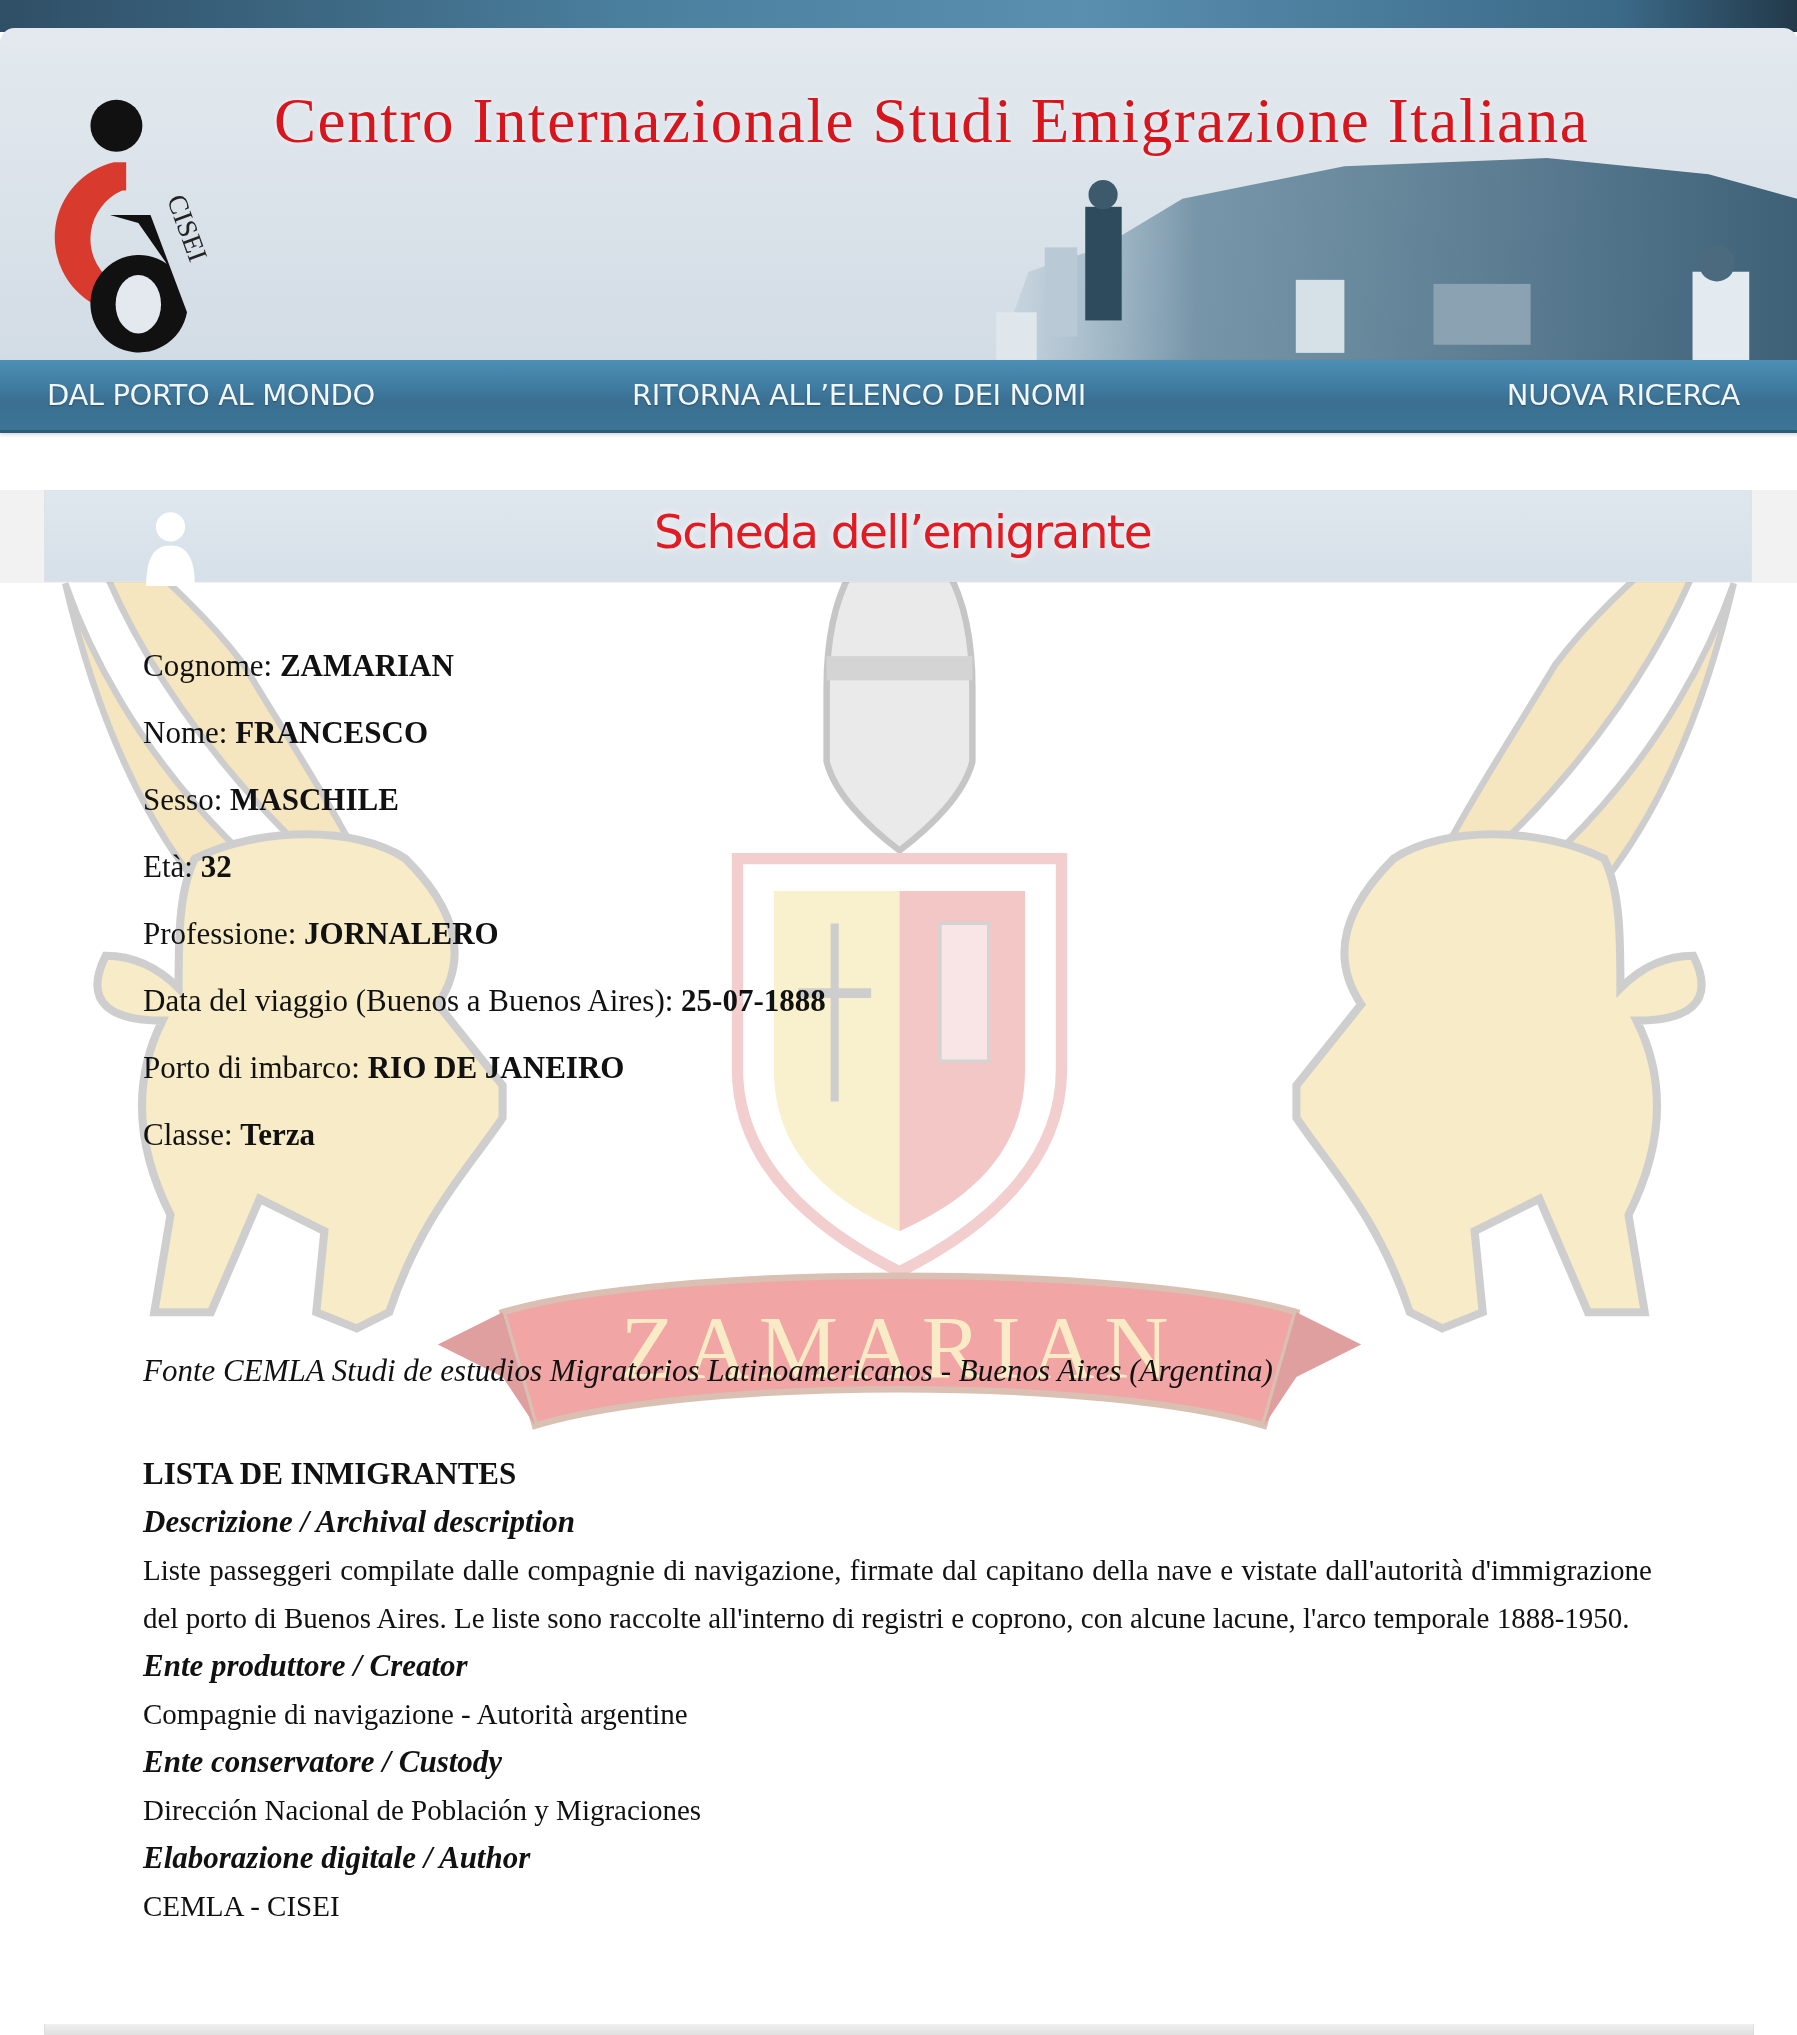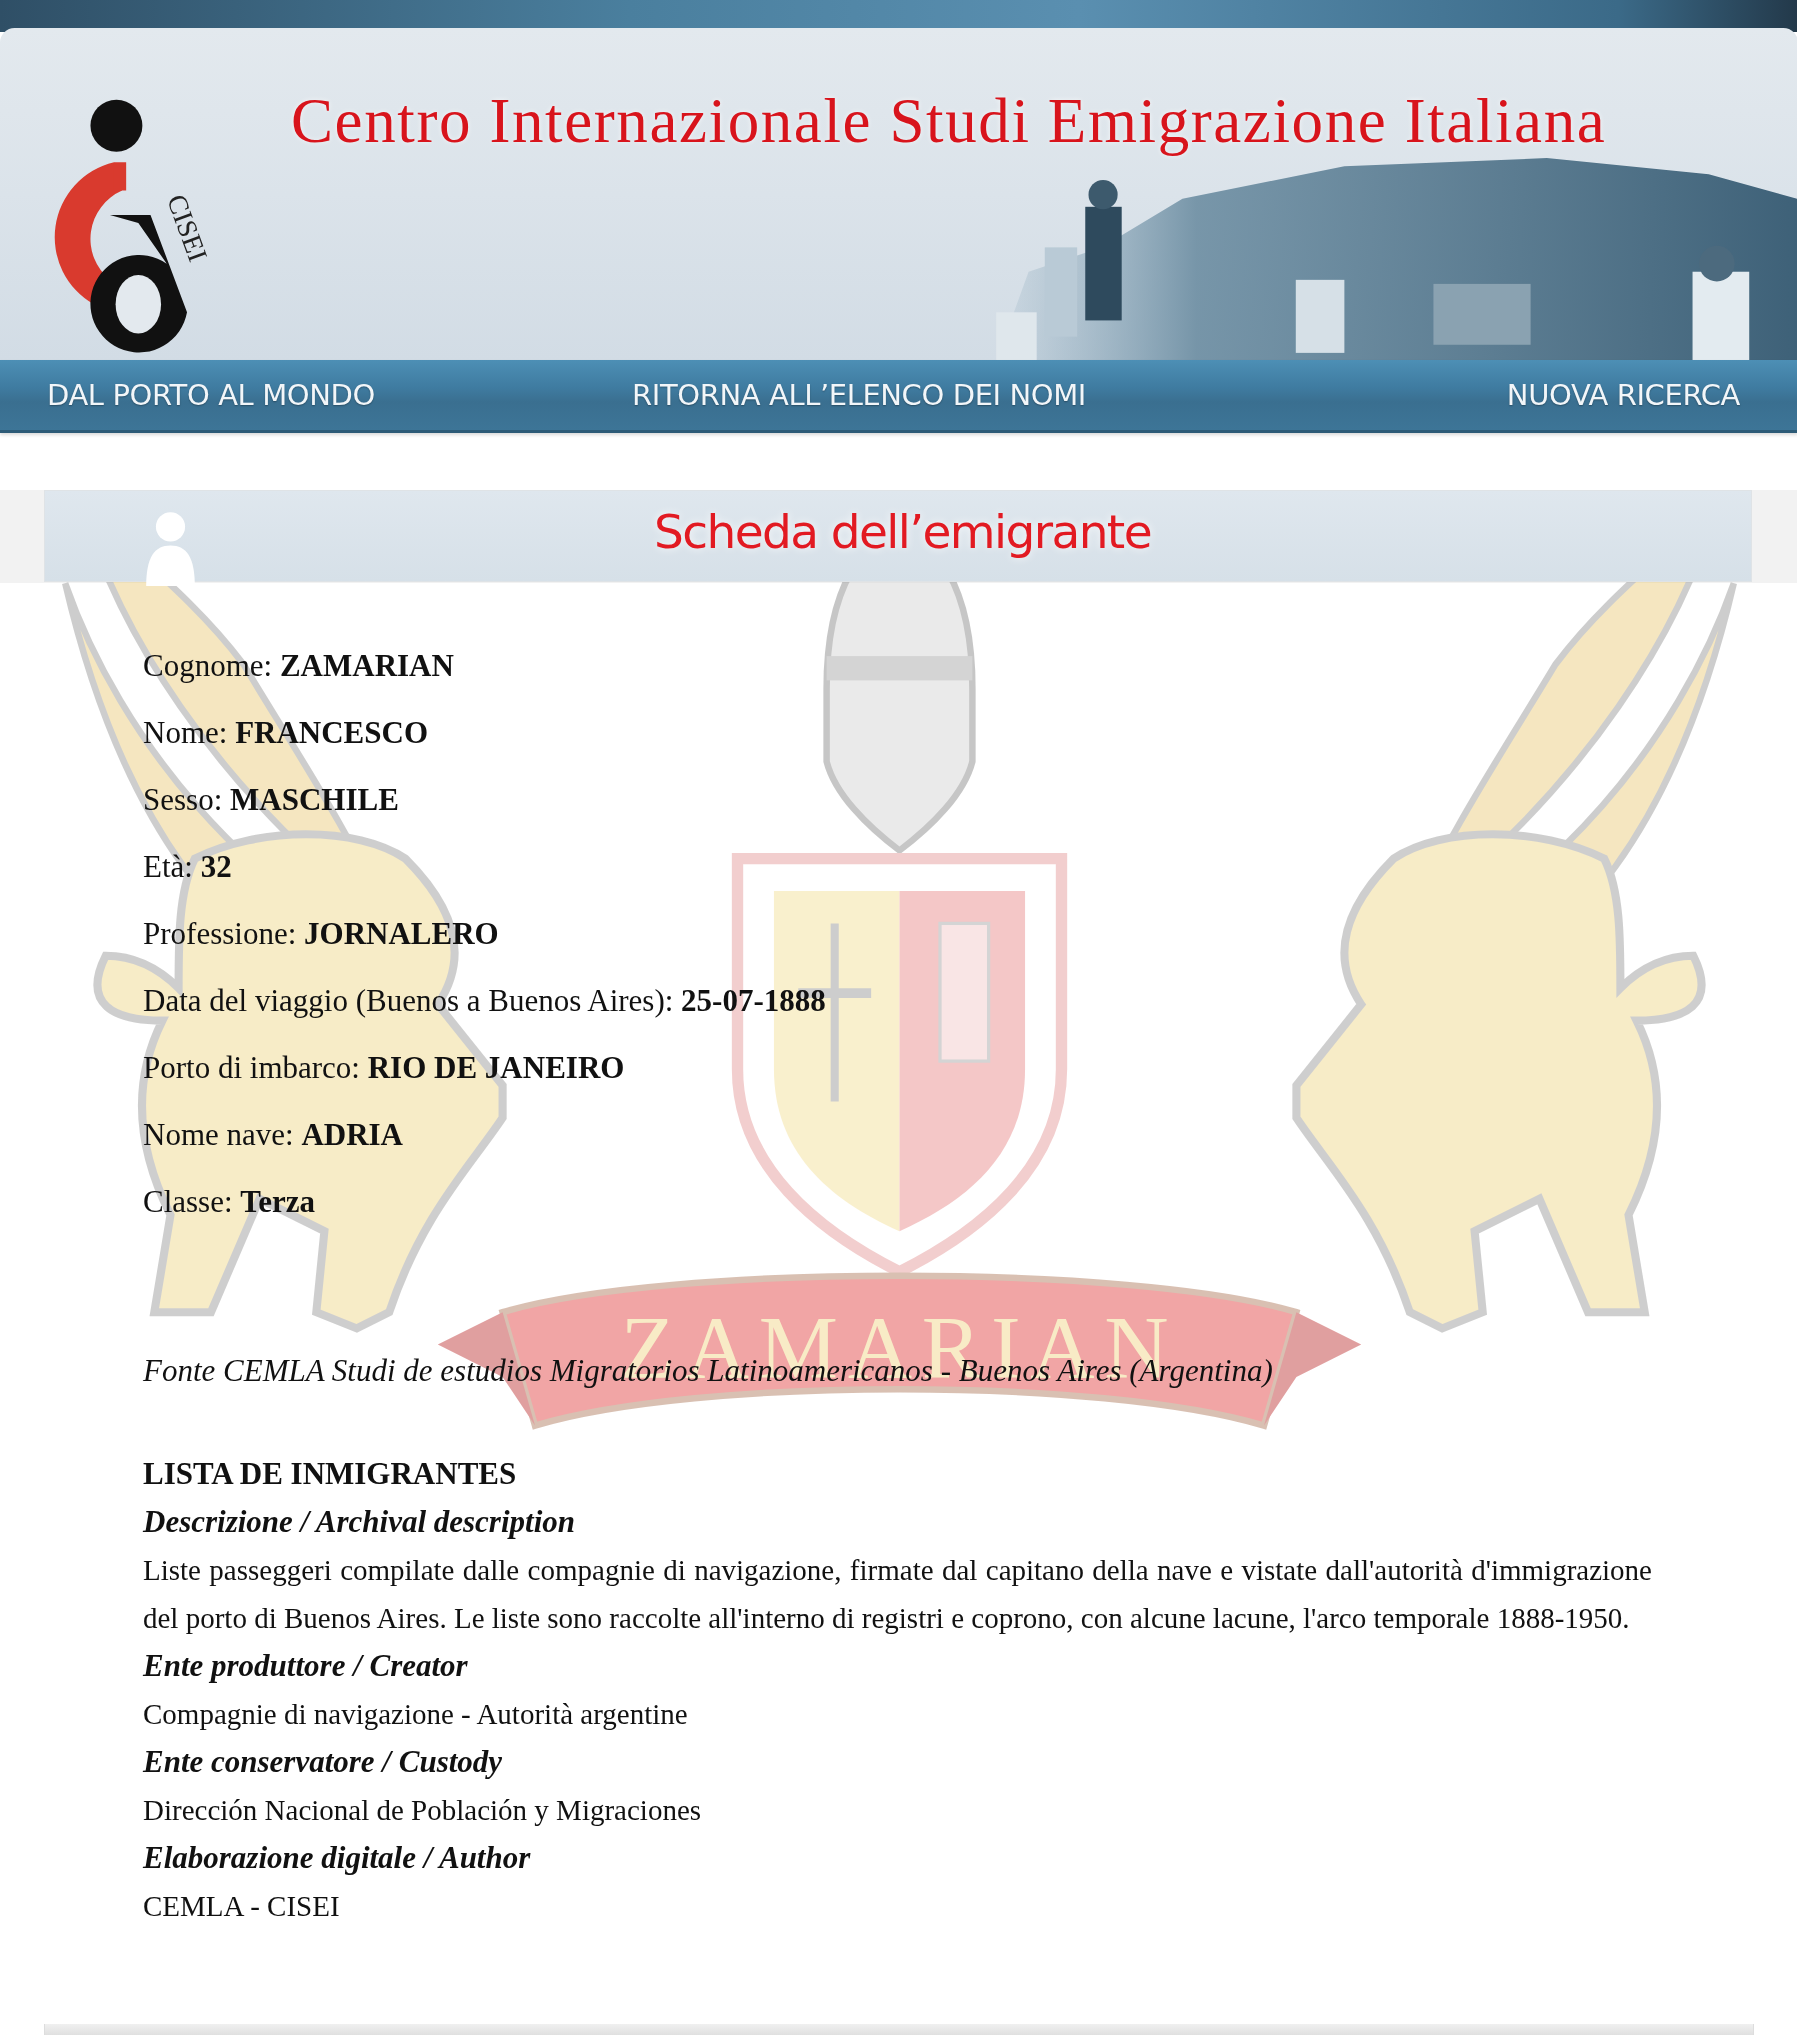--- a/index.html
+++ b/index.html
@@ -20,21 +20,20 @@
     border-radius: 14.6px 14.6px 0 0;
     overflow: hidden;
   }
   .logo { position: absolute; left: 45px; top: 49px; width: 211px; height: 284px; }
   .site-title {
     position: absolute; left: 274px; top: 57px;
     font-family: "Liberation Serif", "DejaVu Serif", serif;
     font-size: 63px; color: #d8141c; letter-spacing: 1.6px;
     white-space: nowrap;
     text-shadow: 0 0 4.9px rgba(255,255,255,0.7);
-    margin-left: 17px;
   }
   .photo { position: absolute; left: 980px; top: 122px; width: 817px; height: 211px; }
   .navbar {
     position: absolute; left: 0; top: 360px; width: 1798px; height: 70px;
     background: linear-gradient(180deg, #4d8fb5 0%, #3f7ba0 40%, #3a6f90 60%, #3d7597 100%);
     border-bottom: 3.2px solid #2d5b77;
     box-shadow: 0 2.4px 3.2px rgba(0,0,0,0.15);
   }
   .nav-link {
     position: absolute; top: 18px;
@@ -168,21 +167,20 @@
 </div>
 
 <div class="content">
   <div class="field"><span>Cognome:</span> <b>ZAMARIAN</b></div>
   <div class="field"><span>Nome:</span> <b>FRANCESCO</b></div>
   <div class="field"><span>Sesso:</span> <b>MASCHILE</b></div>
   <div class="field"><span>Età:</span> <b>32</b></div>
   <div class="field"><span>Professione:</span> <b>JORNALERO</b></div>
   <div class="field"><span>Data del viaggio (Buenos a Buenos Aires):</span> <b>25-07-1888</b></div>
   <div class="field"><span>Porto di imbarco:</span> <b>RIO DE JANEIRO</b></div>
-  <div class="field"><span>Nome nave:</span> <b>ADRIA</b></div>
   <div class="field"><span>Classe:</span> <b>Terza</b></div>
 </div>
 
 <div class="source">Fonte CEMLA Studi de estudios Migratorios Latinoamericanos - Buenos Aires (Argentina)</div>
 
 <div class="list">
   <div class="h">LISTA DE INMIGRANTES</div>
   <div class="sh">Descrizione / Archival description</div>
   <div class="p">Liste passeggeri compilate dalle compagnie di navigazione, firmate dal capitano della nave e vistate dall'autorità d'immigrazione del porto di Buenos Aires. Le liste sono raccolte all'interno di registri e coprono, con alcune lacune, l'arco temporale 1888-1950.</div>
   <div class="sh">Ente produttore / Creator</div>

